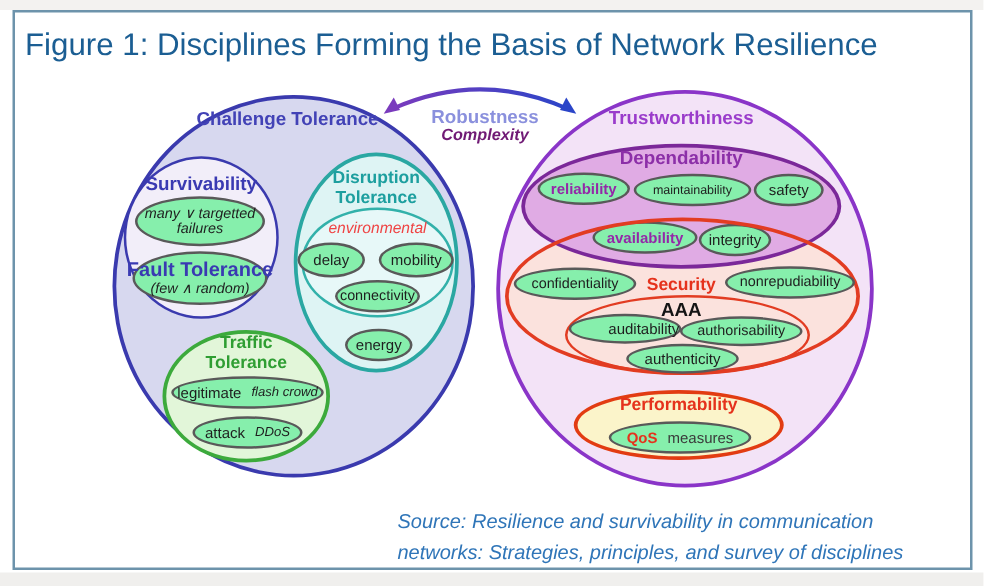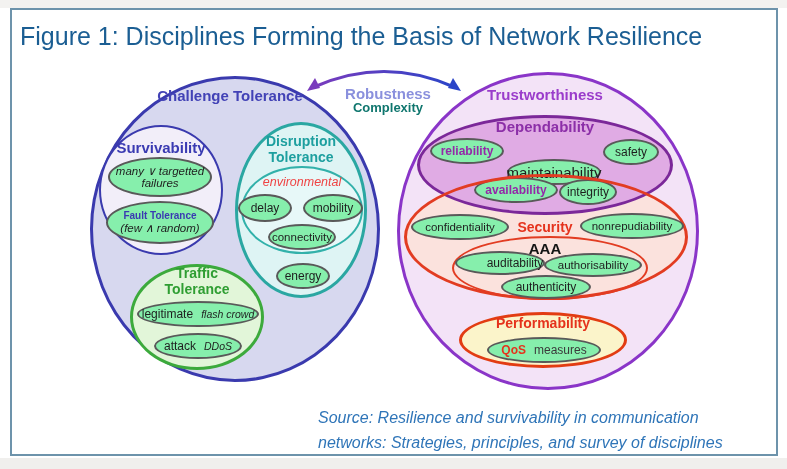--- a/index.html
+++ b/index.html
@@ -36,21 +36,21 @@
   <div class="el" style="left:90px;top:76px;width:290px;height:306px;border:3px solid #3a3aae;background:#d7d8ef;"></div>
   <div class="lbl" style="left:130px;top:87px;width:200px;font-size:15px;color:#4242b6;">Challenge Tolerance</div>
 
   <div class="el" style="left:99px;top:125px;width:124px;height:130px;border:2.5px solid #3a3aae;background:#f2eef9;"></div>
   <div class="lbl" style="left:99px;top:139px;width:124px;font-size:15px;color:#3a3ab2;">Survivability</div>
   <div class="pill pill2 it" style="left:108px;top:157px;width:104px;height:40px;">
     <span>many ∨ targetted</span>
     <span>failures</span>
   </div>
   <div class="pill pill2" style="left:106px;top:201px;width:108px;height:43px;">
-    <span style="font-weight:bold;color:#3a3ab2;font-size:10px;">Fault Tolerance</span>
+    <span style="font-weight:bold;color:#3a3ab2;font-size:16px;">Fault Tolerance</span>
     <span class="it">(few ∧ random)</span>
   </div>
 
   <div class="el" style="left:235px;top:122px;width:132px;height:176px;border:3px solid #2aa7a2;background:#def4f4;"></div>
   <div class="lbl" style="left:241px;top:133px;width:120px;font-size:14px;color:#1d9f9f;line-height:16px;">
     <span>Disruption</span>
     <span>Tolerance</span>
   </div>
   <div class="el" style="left:241px;top:166px;width:122px;height:88px;border:2px solid #32b1aa;background:#e7f8f8;"></div>
   <div class="lbl it" style="left:243px;top:175px;width:118px;font-size:12.5px;color:#ef4444;font-weight:normal;">environmental</div>
@@ -74,21 +74,21 @@
   </div>
 
   <div class="el" style="left:397px;top:72px;width:302px;height:318px;border:3.5px solid #8a35c8;background:#f3e3f7;"></div>
   <div class="lbl" style="left:453px;top:86px;width:184px;font-size:15px;color:#9a3ccb;">Trustworthiness</div>
 
   <div class="el" style="left:404px;top:174px;width:284px;height:126px;background:#fbe2dd;"></div>
 
   <div class="el" style="left:417px;top:115px;width:256px;height:100px;border:3px solid #7b2899;background:#e0abe4;"></div>
   <div class="lbl" style="left:465px;top:118px;width:160px;font-size:15px;color:#8c2fa8;">Dependability</div>
   <div class="pill" style="left:430px;top:138px;width:74px;height:26px;font-weight:bold;color:#9428a8;">reliability</div>
-  <div class="pill" style="left:507px;top:139px;width:94px;height:26px;font-size:15px;margin-top:20px;">maintainability</div>
+  <div class="pill" style="left:507px;top:139px;width:94px;height:26px;font-size:10px;">maintainability</div>
   <div class="pill" style="left:603px;top:139px;width:56px;height:26px;">safety</div>
   <div class="pill" style="left:474px;top:177px;width:84px;height:26px;font-weight:bold;color:#9428a8;">availability</div>
   <div class="pill" style="left:559px;top:179px;width:58px;height:26px;">integrity</div>
 
   <div class="el" style="left:404px;top:174px;width:284px;height:126px;border:3px solid #e23c22;background:transparent;"></div>
   <div class="pill" style="left:411px;top:214px;width:98px;height:26px;font-size:11.5px;">confidentiality</div>
   <div class="lbl" style="left:505px;top:219px;width:80px;font-size:14px;color:#e5321c;">Security</div>
   <div class="pill" style="left:580px;top:213px;width:104px;height:26px;font-size:11.5px;">nonrepudiability</div>
   <div class="el" style="left:452px;top:236px;width:196px;height:64px;border:2.5px solid #e23c22;background:transparent;"></div>
   <div class="lbl" style="left:513px;top:240px;width:64px;font-size:15px;color:#141414;">AAA</div>
@@ -108,19 +108,19 @@
       <linearGradient id="arrowGrad" x1="0" y1="0" x2="1" y2="0">
         <stop offset="0" stop-color="#7a3bbd"></stop>
         <stop offset="1" stop-color="#2b45c8"></stop>
       </linearGradient>
     </defs>
     <path d="M 12,25 Q 82,-6 152,25" fill="none" stroke="url(#arrowGrad)" stroke-width="3.2"></path>
     <polygon points="5,29 18,26 13,16" fill="#7a3bbd"></polygon>
     <polygon points="159,29 146,26 151,16" fill="#2b45c8"></polygon>
   </svg>
   <div class="lbl" style="left:328px;top:85px;width:120px;font-size:15px;color:#8a90dd;">Robustness</div>
-  <div class="lbl" style="left:333px;top:100px;width:110px;font-size:13px;color:#0f766e;">Complexity</div>
+  <div class="lbl" style="left:333px;top:100px;width:110px;font-size:13px;color:#701a75;font-style:italic;">Complexity</div>
 
   <div class="src">
     <span>Source: Resilience and survivability in communication</span>
     <span>networks: Strategies, principles, and survey of disciplines</span>
   </div>
 </div>
 
 </body></html>

